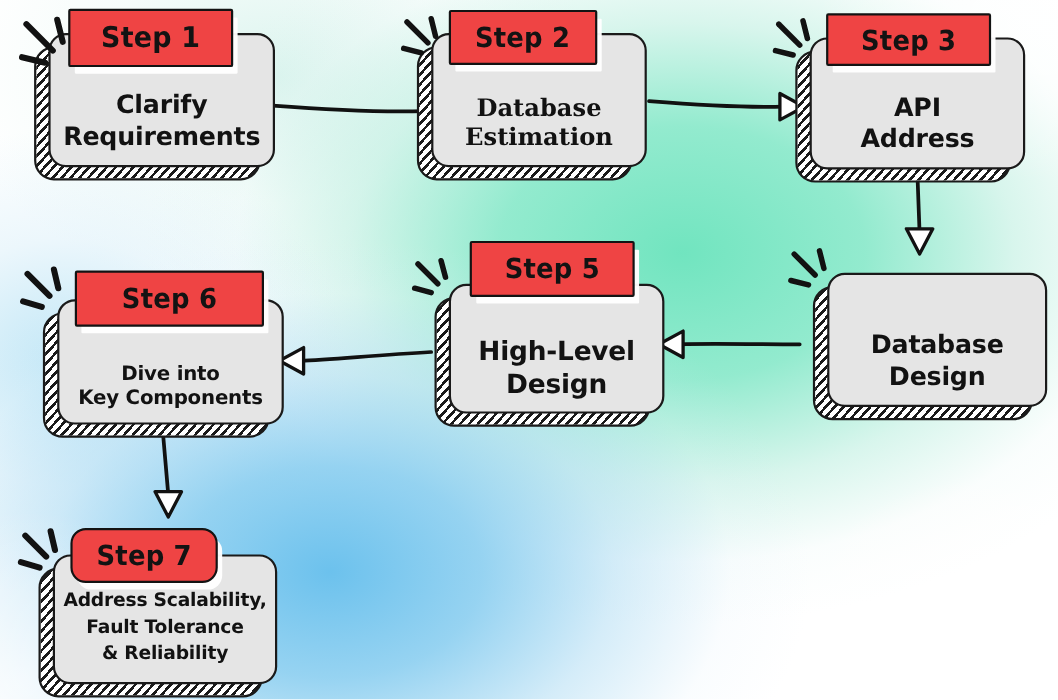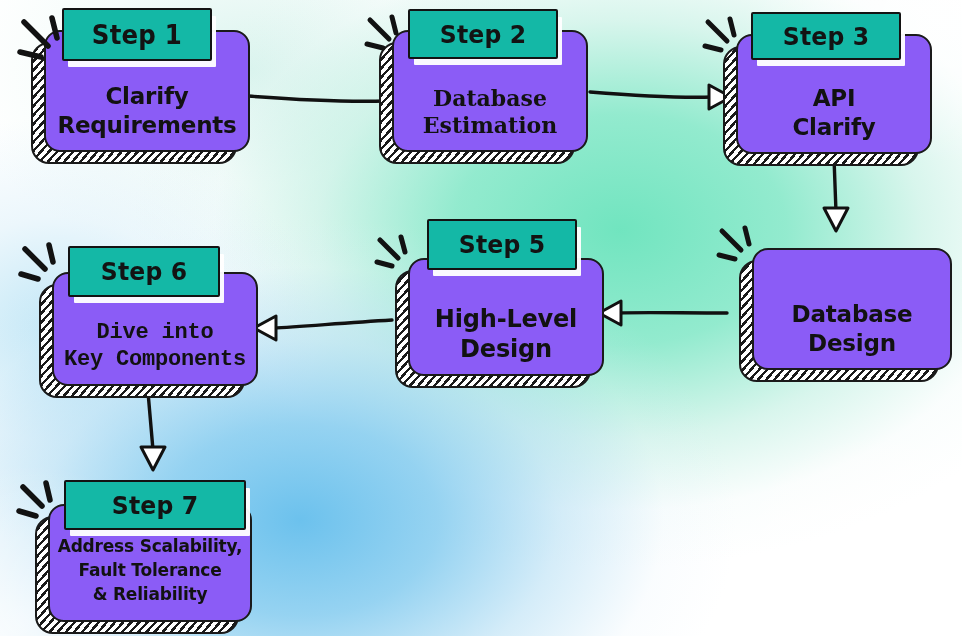--- a/index.html
+++ b/index.html
@@ -108,21 +108,21 @@
     transform: translateX(-13px);
   }
 
   .card-body {
     position: absolute;
     left: 0;
     top: 0;
     width: 100%;
     height: 100%;
     border-radius: 16px;
-    background: #8b5cf6;
+    background: #e5e5e5;
     border: 2.2px solid #1a1a1a;
     display: flex;
     align-items: flex-end;
     justify-content: flex-end;
     padding-bottom: 10px;
   }
 
   .card-text {
     color: #121212;
     text-align: center;
@@ -139,21 +139,21 @@
   .card-text.serif {
     font-family: "DejaVu Serif", serif;
     font-weight: 700;
     letter-spacing: 0px;
   }
 
   
   .tab {
     position: absolute;
     z-index: 9;
-    background: #14b8a6;
+    background: #ef4444;
     border: 2.4px solid #131313;
     border-radius: 2px;
     display: flex;
     align-items: center;
     justify-content: center;
     box-shadow: 5px 7px 0 -1px rgba(255,255,255,0.96);
   }
   .tab-text {
     font-family: "DejaVu Sans", sans-serif;
     font-weight: 700;
@@ -276,29 +276,29 @@
     <span class="tab-text" style="font-size:26px;">Step 1</span>
   </div>
 
   <div class="card" style="left:392px; top:30px; width:196px; height:122px;">
     <div class="card-shadow"></div>
     <div class="card-body">
       <div class="card-text serif" style="font-size:22px;">Database
 Estimation</div>
     </div>
   </div>
-  <div class="tab" style="left:408px; top:9px; width:150px; height:50px;">
+  <div class="tab" style="left:408px; top:9px; width:135px; height:50px;">
     <span class="tab-text" style="font-size:25px;">Step 2</span>
   </div>
 
   <div class="card" style="left:736px; top:34px; width:196px; height:120px;">
     <div class="card-shadow"></div>
     <div class="card-body">
       <div class="card-text" style="font-size:23px;">API
-Clarify</div>
+Address</div>
     </div>
   </div>
   <div class="tab" style="left:751px; top:12px; width:150px; height:48px;">
     <span class="tab-text" style="font-size:25px;">Step 3</span>
   </div>
 
   <div class="card" style="left:752px; top:248px; width:200px; height:122px;">
     <div class="card-shadow"></div>
     <div class="card-body">
       <div class="card-text" style="font-size:23px;margin-top:20px;">Database
@@ -313,33 +313,33 @@
 Design</div>
     </div>
   </div>
   <div class="tab" style="left:427px; top:219px; width:150px; height:51px;">
     <span class="tab-text" style="font-size:25px;">Step 5</span>
   </div>
 
   <div class="card" style="left:52px; top:272px; width:206px; height:114px;">
     <div class="card-shadow"></div>
     <div class="card-body">
-      <div class="card-text" style="font-size:22px;font-family:Liberation Mono, monospace;">Dive into
+      <div class="card-text" style="font-size:18px;">Dive into
 Key Components</div>
     </div>
   </div>
-  <div class="tab" style="left:68px; top:246px; width:152px; height:51px;">
+  <div class="tab" style="left:68px; top:246px; width:172px; height:51px;">
     <span class="tab-text" style="font-size:25px;">Step 6</span>
   </div>
 
   <div class="card" style="left:48px; top:504px; width:204px; height:118px;">
     <div class="card-shadow"></div>
     <div class="card-body" style="padding-bottom:14px;">
       <div class="card-text" style="font-size:17px; line-height:1.42;">Address Scalability,
 Fault Tolerance
 &amp; Reliability</div>
     </div>
   </div>
-  <div class="tab" style="left:64px; top:480px; width:182px; height:50px;">
+  <div class="tab" style="left:64px; top:480px; width:134px; height:50px;border-radius:14px;">
     <span class="tab-text" style="font-size:25px;">Step 7</span>
   </div>
 
 </div>
 
 </body></html>

